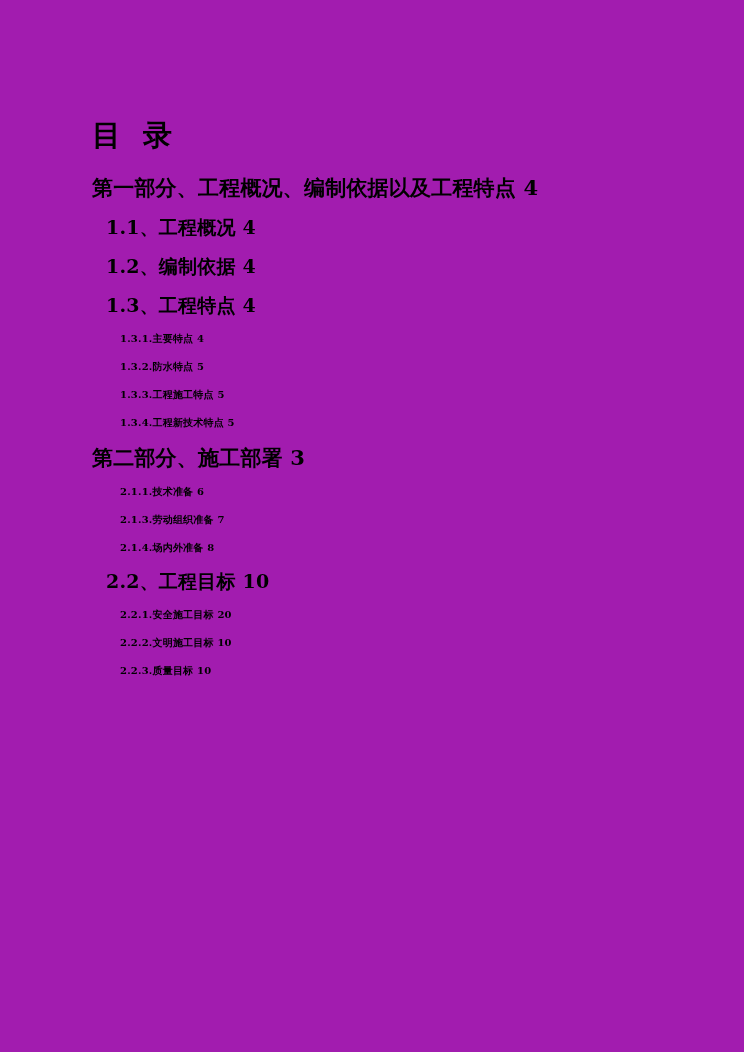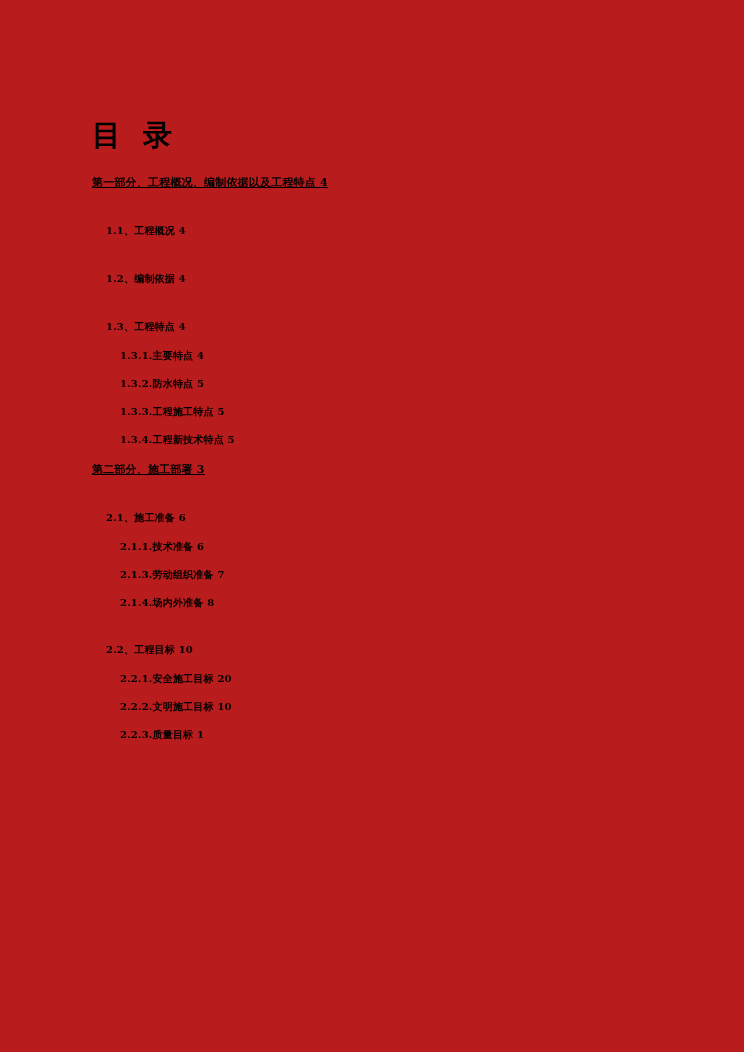--- a/index.html
+++ b/index.html
@@ -11,21 +11,21 @@
     width: 744px;
     height: 1052px;
     font-family: "Liberation Serif", serif;
     color: #000000;
     overflow: hidden;
   }
   .page {
     position: relative;
     width: 744px;
     height: 1052px;
-    background: #b91c1c;
+    background: #a21caf;
     box-sizing: border-box;
     padding: 118px 90px 0 92px;
   }
   .toc-title {
     font-family: "DejaVu Serif", serif;
     font-weight: bold;
     font-size: 29px;
     letter-spacing: 6px;
     line-height: 1.2;
     margin: 0 0 14px 0;
@@ -36,33 +36,31 @@
     margin: 0;
     padding: 0;
   }
   .toc-entry {
     font-family: "DejaVu Serif", serif;
     font-weight: bold;
     color: #000;
     white-space: nowrap;
   }
   .lvl1 {
-    font-size: 11px;
+    font-size: 21px;
     line-height: 1.0;
     margin: 0 0 0 0;
     padding: 10px 0 10px 0;
     letter-spacing: 0.2px;
-    text-decoration: underline;
   }
   .lvl2 {
-    font-size: 10px;
+    font-size: 19px;
     line-height: 1.0;
     padding: 10px 0 10px 14px;
     letter-spacing: 0.2px;
-    margin-top: 18px;
   }
   .lvl3 {
     font-size: 10px;
     line-height: 1.0;
     padding: 9px 0 9px 28px;
     letter-spacing: 0.2px;
   }
 </style>
 </head>
 <body>
@@ -72,22 +70,21 @@
   <div class="toc-list">
     <div class="toc-entry lvl1">第一部分、工程概况、编制依据以及工程特点 4</div>
     <div class="toc-entry lvl2">1.1、工程概况 4</div>
     <div class="toc-entry lvl2">1.2、编制依据 4</div>
     <div class="toc-entry lvl2">1.3、工程特点 4</div>
     <div class="toc-entry lvl3">1.3.1.主要特点 4</div>
     <div class="toc-entry lvl3">1.3.2.防水特点 5</div>
     <div class="toc-entry lvl3">1.3.3.工程施工特点 5</div>
     <div class="toc-entry lvl3">1.3.4.工程新技术特点 5</div>
     <div class="toc-entry lvl1">第二部分、施工部署 3</div>
-    <div class="toc-entry lvl2">2.1、施工准备 6</div>
     <div class="toc-entry lvl3">2.1.1.技术准备 6</div>
     <div class="toc-entry lvl3">2.1.3.劳动组织准备 7</div>
     <div class="toc-entry lvl3">2.1.4.场内外准备 8</div>
     <div class="toc-entry lvl2">2.2、工程目标 10</div>
     <div class="toc-entry lvl3">2.2.1.安全施工目标 20</div>
     <div class="toc-entry lvl3">2.2.2.文明施工目标 10</div>
-    <div class="toc-entry lvl3">2.2.3.质量目标 1</div>
+    <div class="toc-entry lvl3">2.2.3.质量目标 10</div>
   </div>
 </div>
 
 </body></html>

